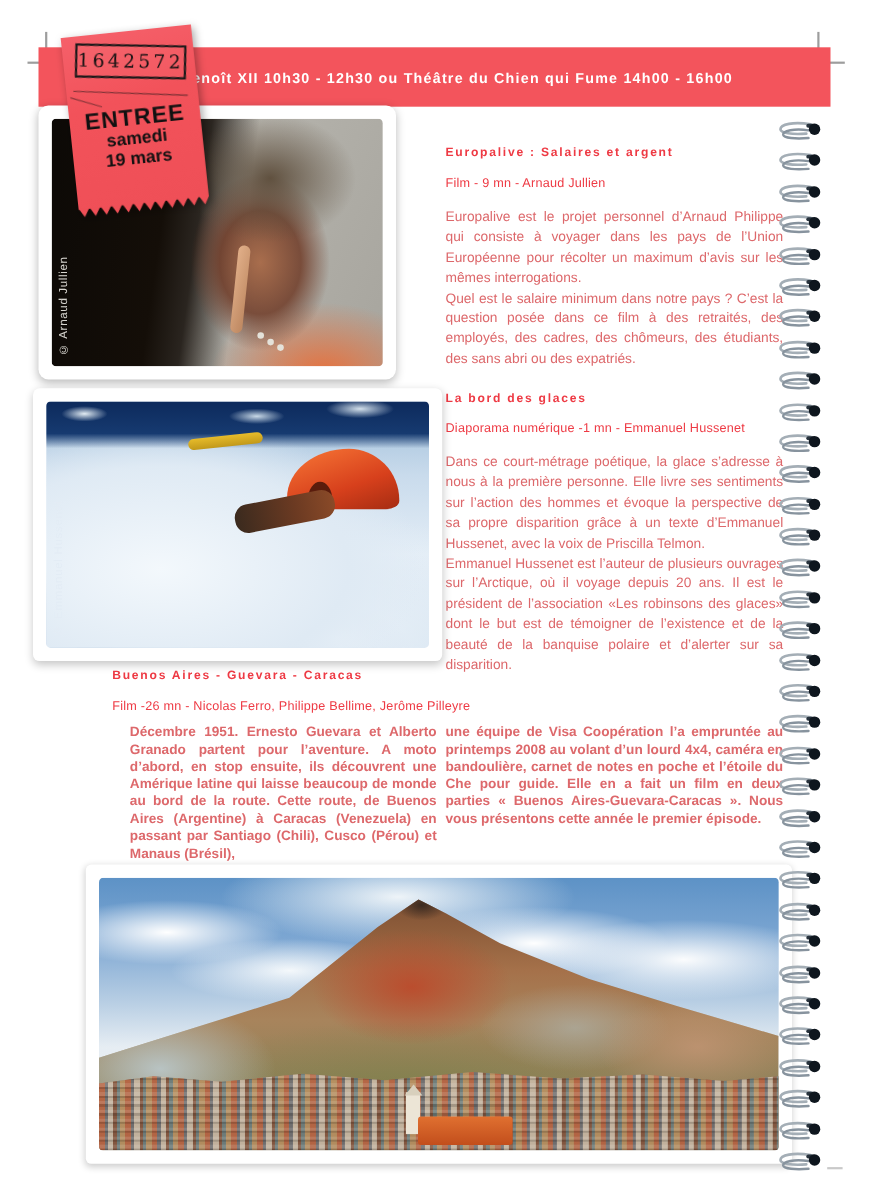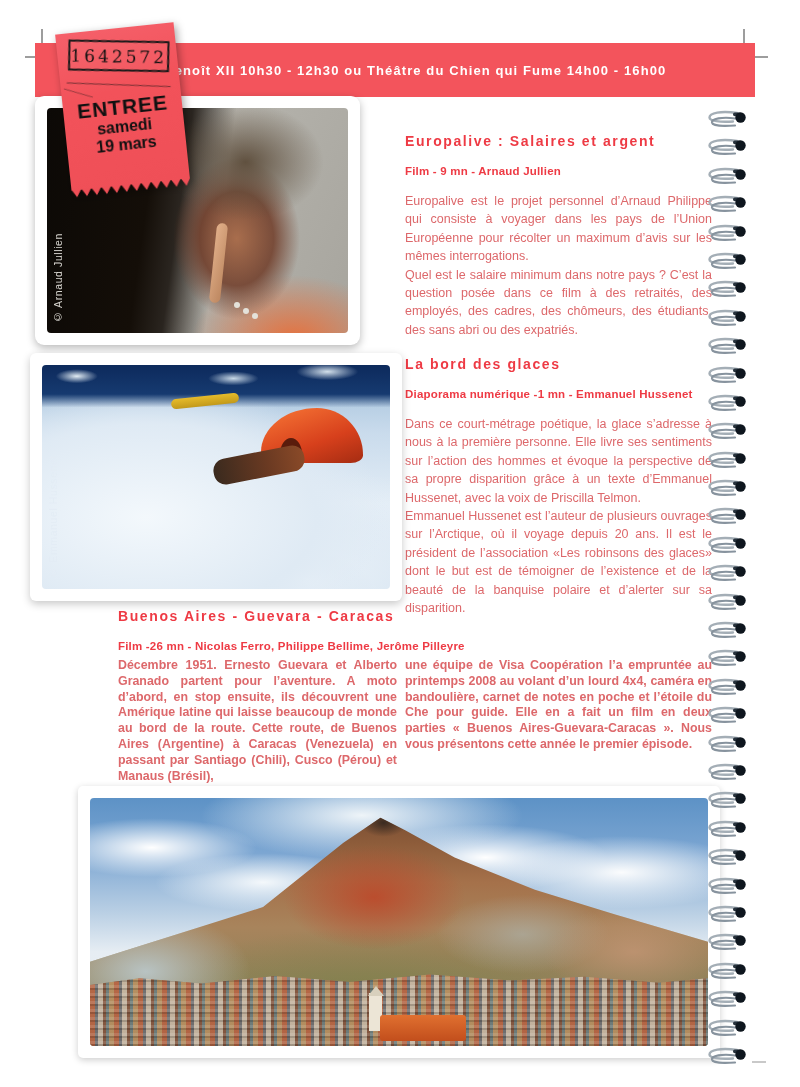--- a/index.html
+++ b/index.html
@@ -72,26 +72,26 @@
     border-radius:55% 45% 12% 10% / 80% 85% 14% 12%;}
   .tent-door{position:absolute;left:18%;bottom:8%;width:22px;height:20px;background:#5a1c0c;border-radius:50% 50% 10% 10%/80% 80% 10% 10%;}
   .kayak{position:absolute;left:37%;top:14%;width:68px;height:10px;background:linear-gradient(#e6bb2a,#c2991a);border-radius:6px;transform:rotate(-6deg);}
   .person{position:absolute;left:49%;top:39%;width:92px;height:26px;background:linear-gradient(90deg,#3a2a1e,#6b3a22 60%,#8a4a28);border-radius:12px;transform:rotate(-11deg);}
   .p2 .photo-credit{color:#e3ecf5;}
 
   
   .section{position:absolute;width:307px;}
   .sec-1{left:405px;top:133px;}
   .sec-2{left:405px;top:356px;}
-  .sec-title{color:var(--accent-red);font-size:14px;font-weight:bold;letter-spacing:1.6px;margin-bottom:3px;}
-  .sec-sub{color:var(--accent-red);font-size:11.5px;font-weight:bold;letter-spacing:.2px;margin-bottom:15px;margin-top:16px;}
+  .sec-title{color:var(--accent-red);font-size:11px;font-weight:bold;letter-spacing:1.6px;margin-bottom:3px;}
+  .sec-sub{color:var(--accent-red);font-size:11.5px;font-weight:normal;letter-spacing:.2px;margin-bottom:15px;margin-top:16px;}
   .section p, .col p{color:var(--body-red);font-size:12.5px;line-height:18.4px;text-align:justify;}
 
   
-  .sec-3-head{position:absolute;left:118px;top:608px;width:600px;}
+  .sec-3-head{position:absolute;left:102px;top:608px;width:600px;}
   .col{position:absolute;top:658px;font-weight:bold;}
   .col p{line-height:15.8px;font-size:12.4px;}
   .col-left{left:118px;width:279px;}
   .col-right{left:405px;width:307px;}
 
   
   .frame-3{left:78px;top:786px;width:642px;height:272px;z-index:3;border-radius:5px;box-shadow:0 2px 7px rgba(0,0,0,.2);}
   .p3{background:
     radial-gradient(150px 42px at 10% 20%, #ffffff, rgba(255,255,255,0) 70%),
     radial-gradient(190px 52px at 86% 30%, #fbfcfd, rgba(255,255,255,0) 70%),

